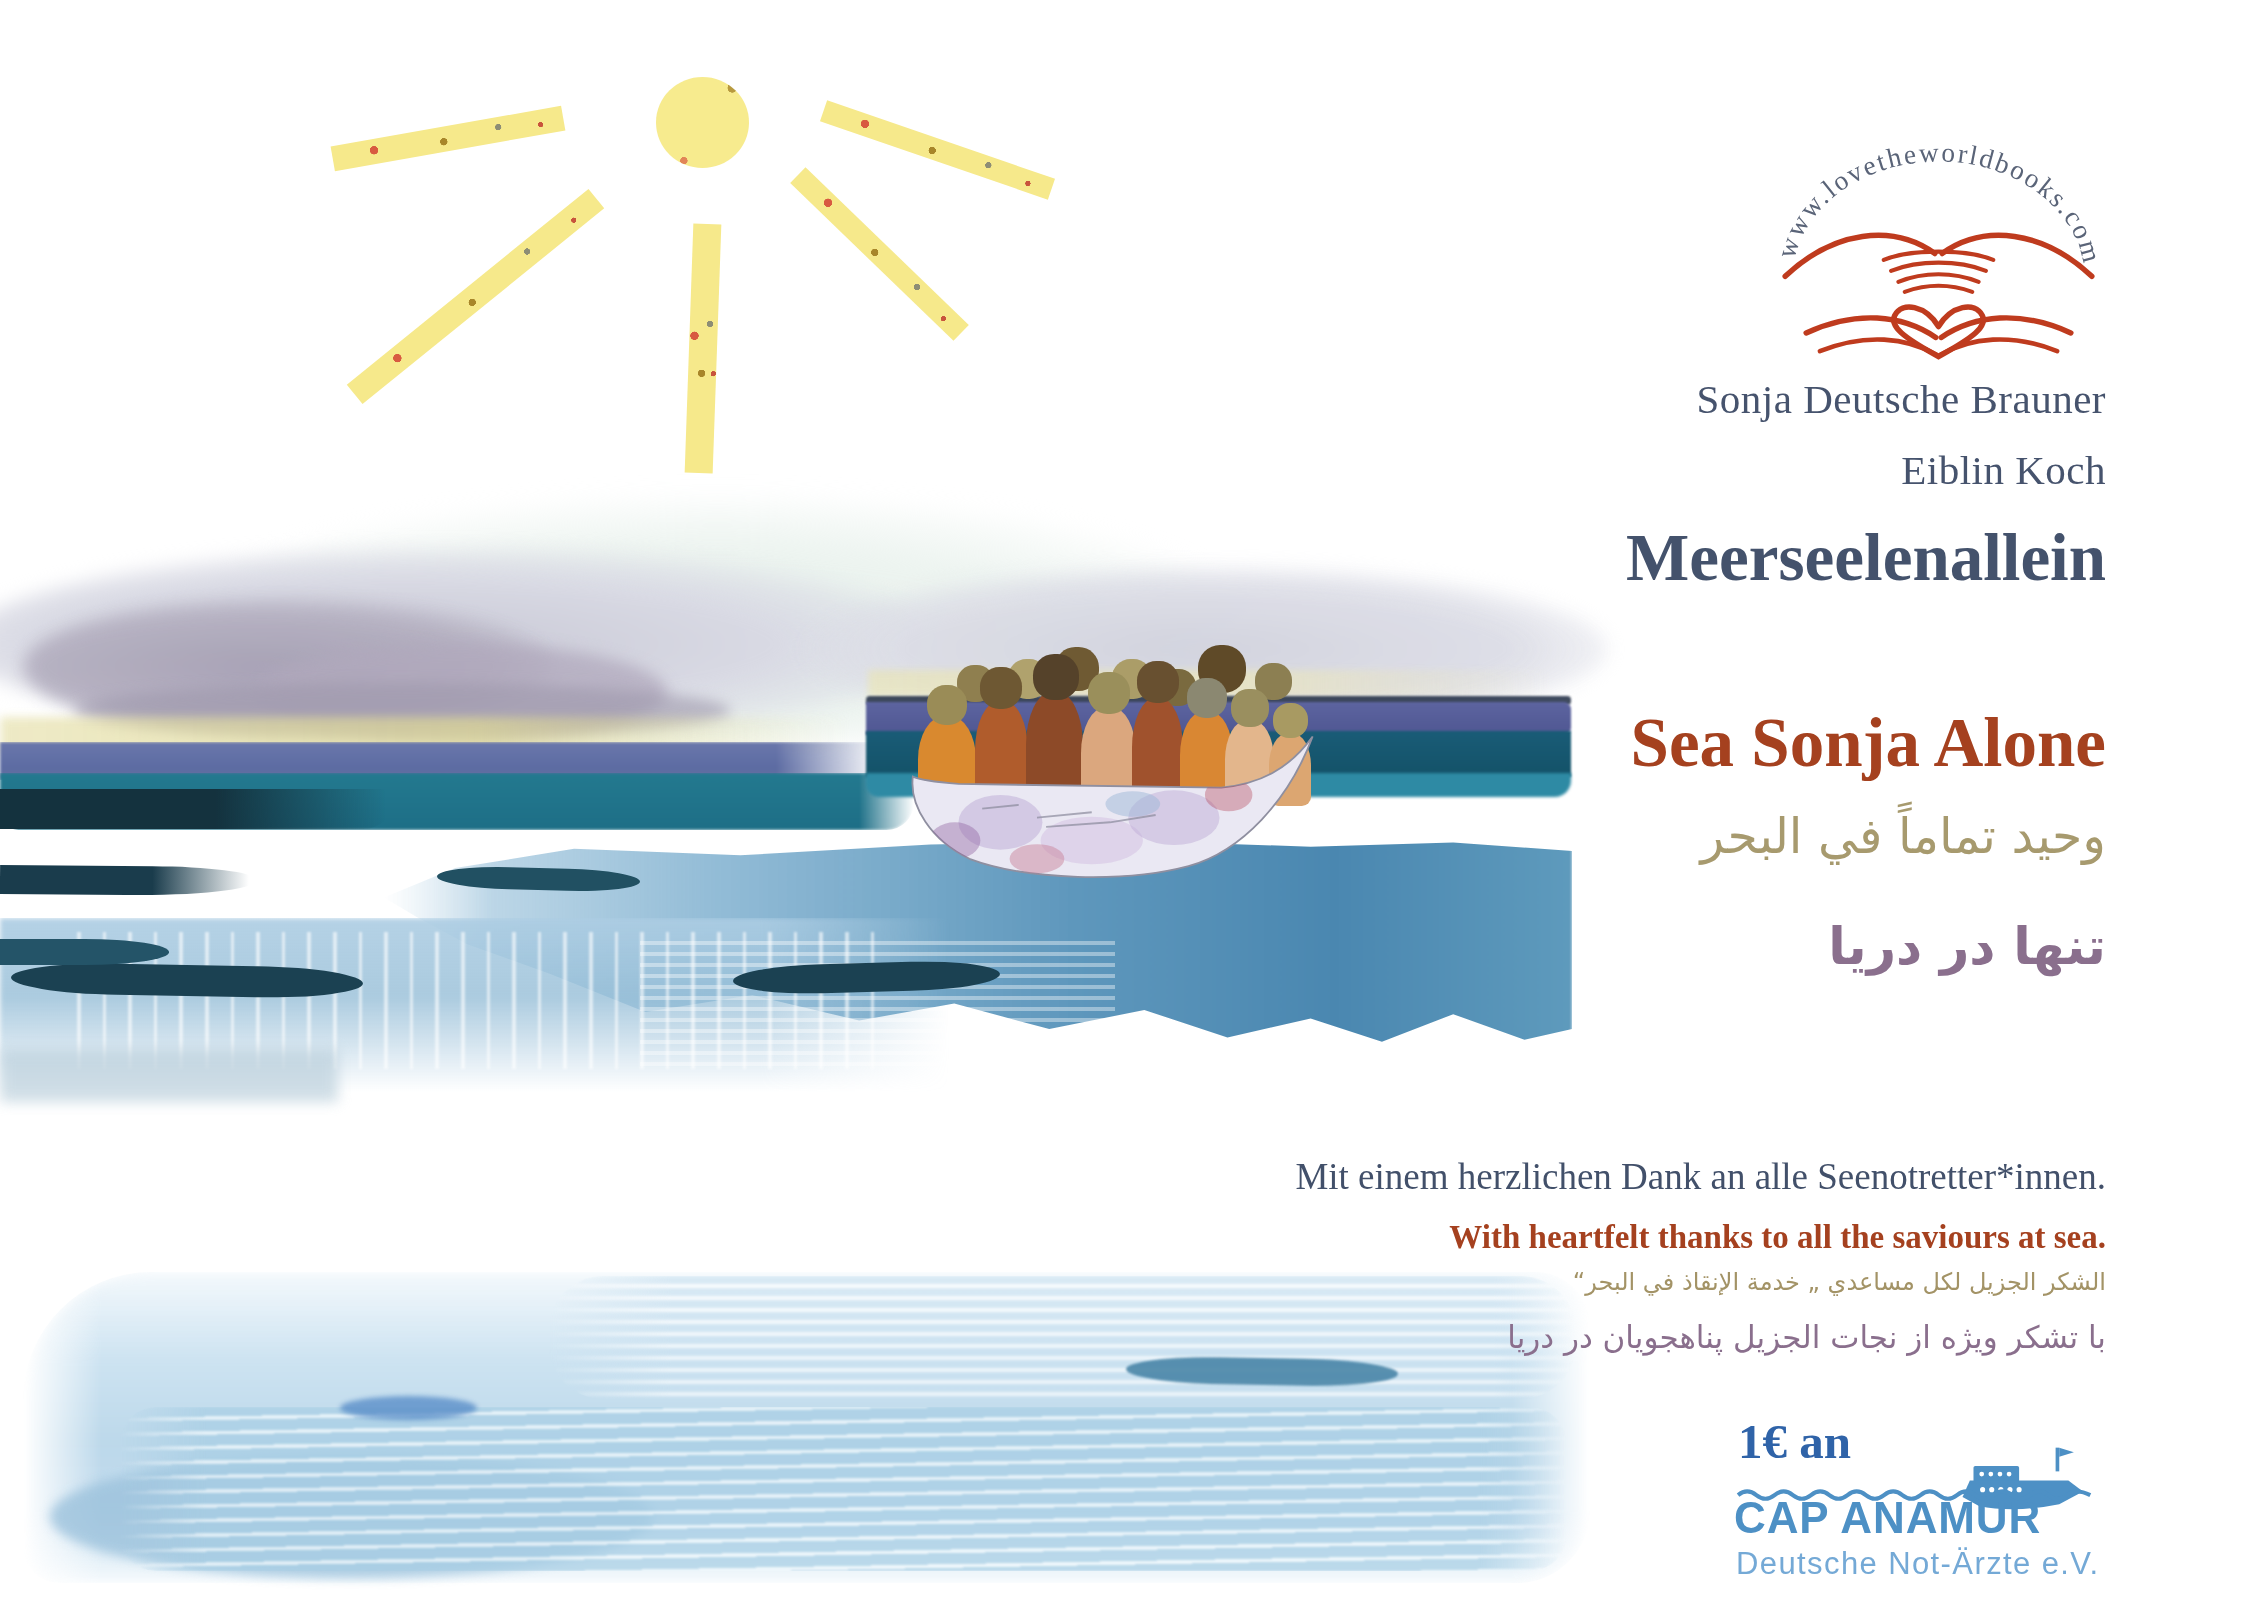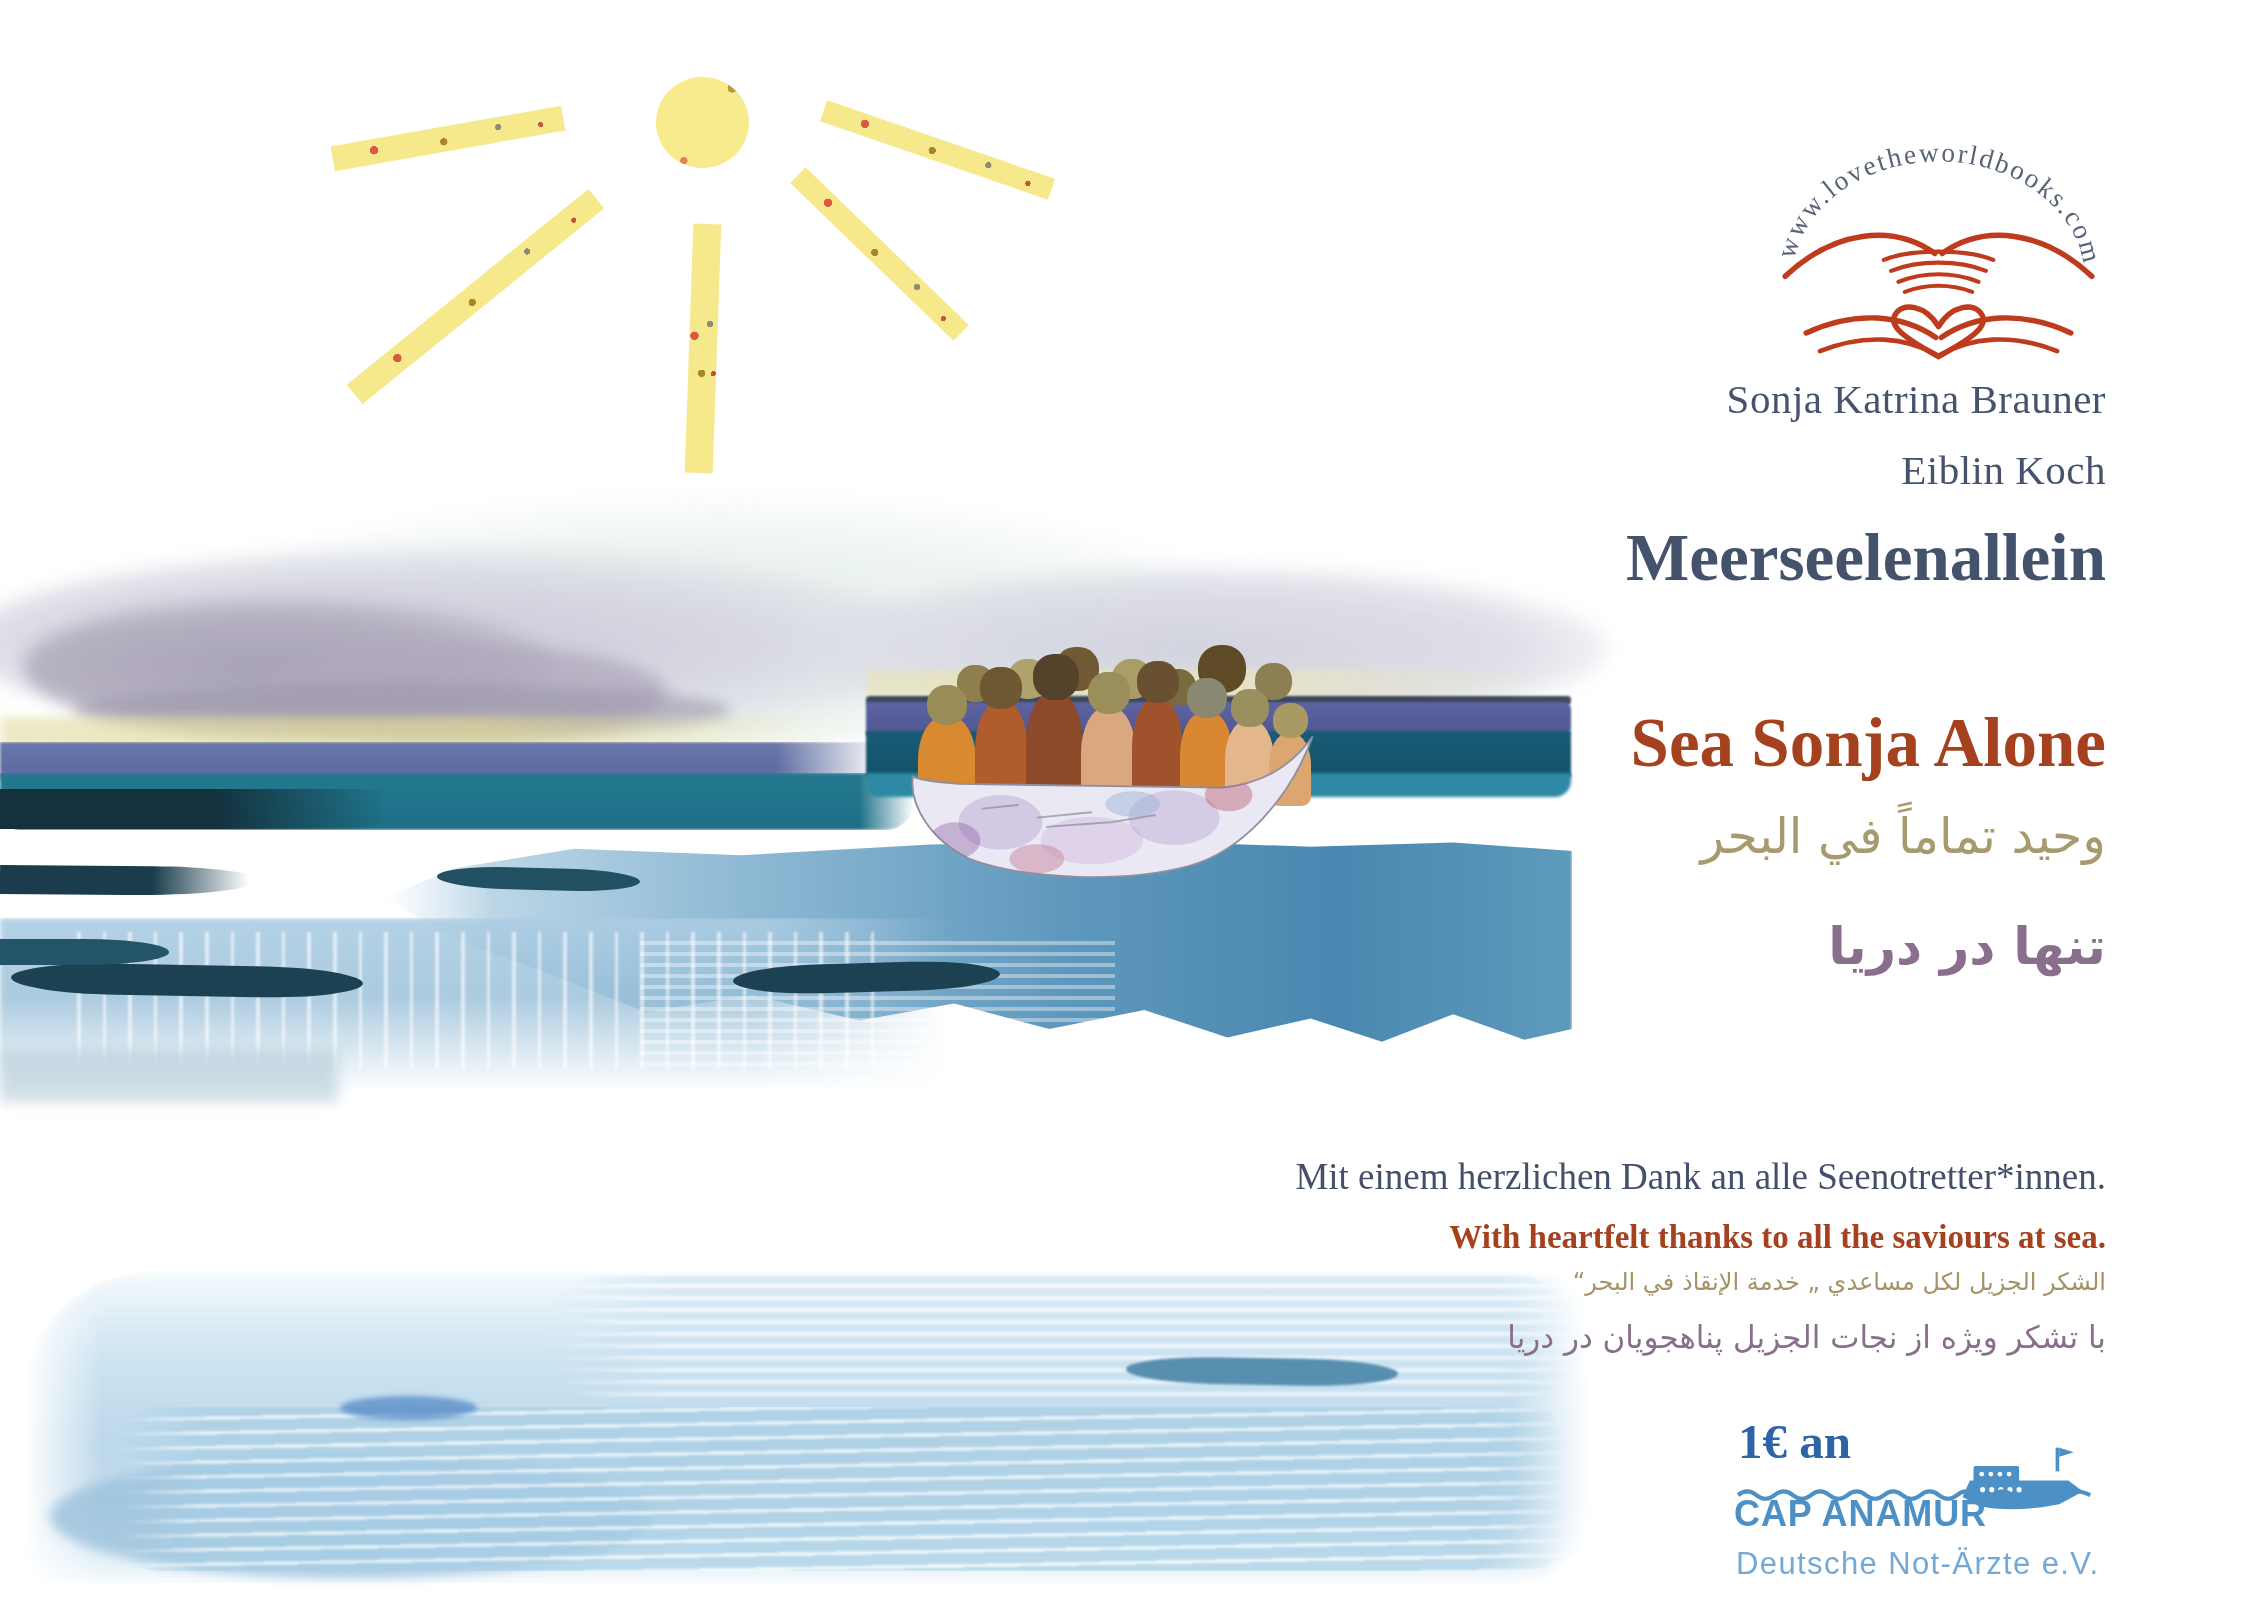--- a/index.html
+++ b/index.html
@@ -110,21 +110,21 @@
   .title-en{font-size:69px;font-weight:bold;color:#a5411f;}
   .ar{font-family:"DejaVu Sans",sans-serif;direction:rtl;}
   .title-ar{font-size:49px;color:#a79a6e;}
   .title-fa{font-size:51px;font-weight:bold;color:#8a6f8d;}
   .thx-de{font-size:37px;color:#42506a;}
   .thx-en{font-size:33px;font-weight:bold;color:#a5411f;}
   .thx-ar{font-size:24px;color:#a39366;}
   .thx-fa{font-size:31px;color:#8a6f8d;}
   .euro{left:1738px;top:1413px;font-size:49px;font-weight:bold;color:#2f63a8;}
   .capname{left:1734px;top:1493px;font-family:"Liberation Sans","DejaVu Sans",sans-serif;
-    font-size:36px;font-weight:bold;color:#4d90c5;letter-spacing:0.9px;white-space:nowrap;}
+    font-size:44px;font-weight:bold;color:#4d90c5;letter-spacing:0.9px;white-space:nowrap;}
   .capsub{left:1736px;top:1546px;font-family:"Liberation Sans","DejaVu Sans",sans-serif;
     font-size:31px;color:#74a9d6;letter-spacing:1.4px;white-space:nowrap;}
 </style>
 </head>
 <body>
 
 <div class="page">
 
   <div class="abs cloud cloudB"></div>
   <div class="abs cloud cloudA"></div>
@@ -232,21 +232,21 @@
       <path d="M156,236 C184,225 216,225 244,236" stroke-width="4.5"></path>
       <path d="M163,247 C188,238 212,238 237,247" stroke-width="4.5"></path>
       <path d="M200,285 C186,262 160,257 152,273 C146,285 162,297 200,318 C238,297 254,285 248,273 C240,257 214,262 200,285"></path>
       <path d="M55,292 C110,267 160,272 197,297"></path>
       <path d="M345,292 C290,267 240,272 203,297"></path>
       <path d="M70,312 C120,292 165,297 198,316" stroke-width="5"></path>
       <path d="M330,312 C280,292 235,297 202,316" stroke-width="5"></path>
     </g>
   </svg>
 
-  <div class="rtxt authors" style="top:375px">Sonja Katrina Brauner</div>
+  <div class="rtxt authors" style="top:375px">Sonja Deutsche Brauner</div>
   <div class="rtxt authors" style="top:446px">Eiblin Koch</div>
   <div class="rtxt title-de" style="top:519px">Meerseelenallein</div>
   <div class="rtxt title-en" style="top:704px">Sea Sonja Alone</div>
   <div class="rtxt ar title-ar" style="top:808px">وحيد تماماً في البحر</div>
   <div class="rtxt ar title-fa" style="top:917px">تنها در دریا</div>
 
   <div class="rtxt thx-de" style="top:1155px">Mit einem herzlichen Dank an alle Seenotretter*innen.</div>
   <div class="rtxt thx-en" style="top:1219px">With heartfelt thanks to all the saviours at sea.</div>
   <div class="rtxt ar thx-ar" style="top:1268px">الشكر الجزيل لكل مساعدي „ خدمة الإنقاذ في البحر“</div>
   <div class="rtxt ar thx-fa" style="top:1319px">با تشکر ویژه از نجات الجزيل پناهجویان در دریا</div>

